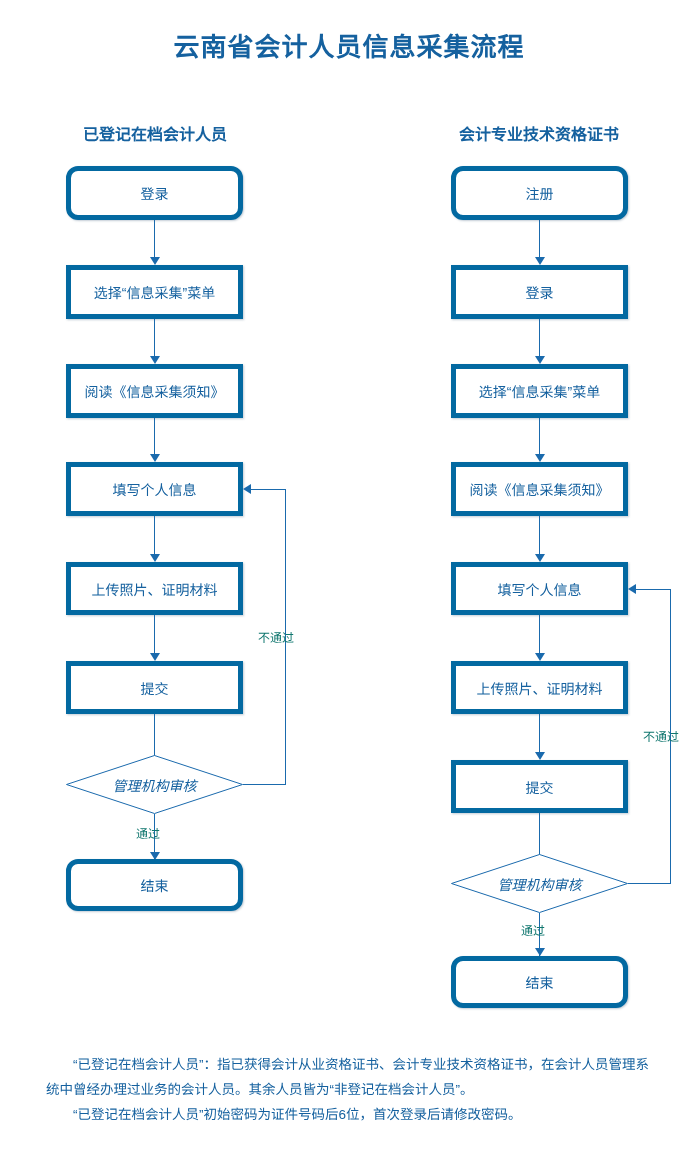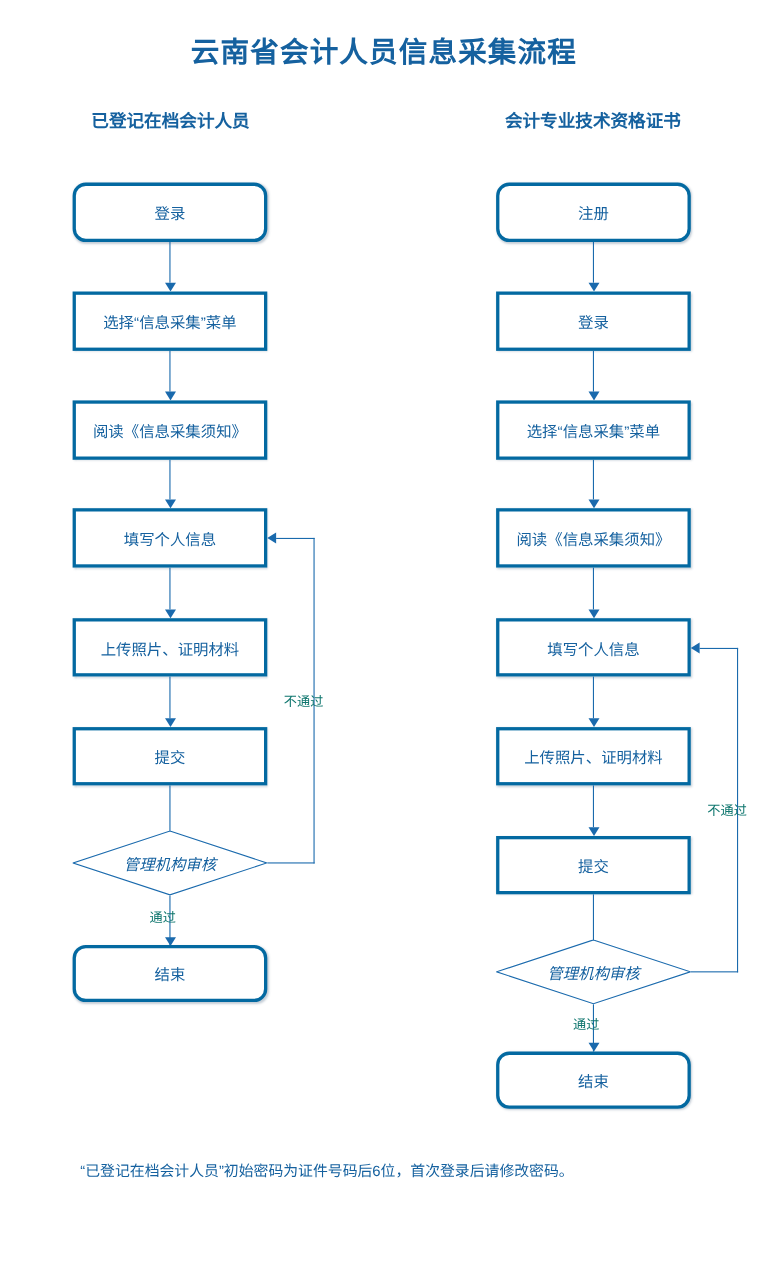--- a/index.html
+++ b/index.html
@@ -25,35 +25,35 @@
     width: 698px;
     text-align: center;
     font-size: 26px;
     font-weight: bold;
     letter-spacing: 1px;
     color: #15619f;
   }
 
   .col-header {
     position: absolute;
-    top: 96px;
+    top: 121px;
     width: 220px;
     text-align: center;
     font-size: 16px;
     font-weight: bold;
     color: #15619f;
   }
   #col-header-left  { left: 45px; }
   #col-header-right { left: 429px; }
 
   
   .node {
     position: absolute;
     box-sizing: border-box;
-    border: 3px solid #0369a1;
+    border: 5px solid #0369a1;
     background: #ffffff;
     display: flex;
     align-items: center;
     justify-content: center;
     font-size: 14px;
     color: #15619f;
     white-space: nowrap;
     box-shadow: 1px 1px 2px rgba(60, 90, 120, 0.30);
   }
   .node.rounded { border-radius: 12px; }
@@ -253,14 +253,15 @@
   <span>结束</span>
 </div>
 
 <div class="hline" style="left:628px; top:883px; width:43px;"></div>
 <div class="vline" style="left:670px; top:589px; height:295px;"></div>
 <div class="hline" style="left:636px; top:589px; width:35px;"></div>
 <div class="arrow-left" style="left:628px; top:584px;"></div>
 <div class="edge-label" style="left:643px; top:727px;">不通过</div>
 
 <div id="notes">
+  <div class="note-para">“已登记在档会计人员”：指已获得会计从业资格证书、会计专业技术资格证书，在会计人员管理系统中曾经办理过业务的会计人员。其余人员皆为“非登记在档会计人员”。</div>
   <div class="note-para">“已登记在档会计人员”初始密码为证件号码后6位，首次登录后请修改密码。</div>
 </div>
 
 </body></html>

